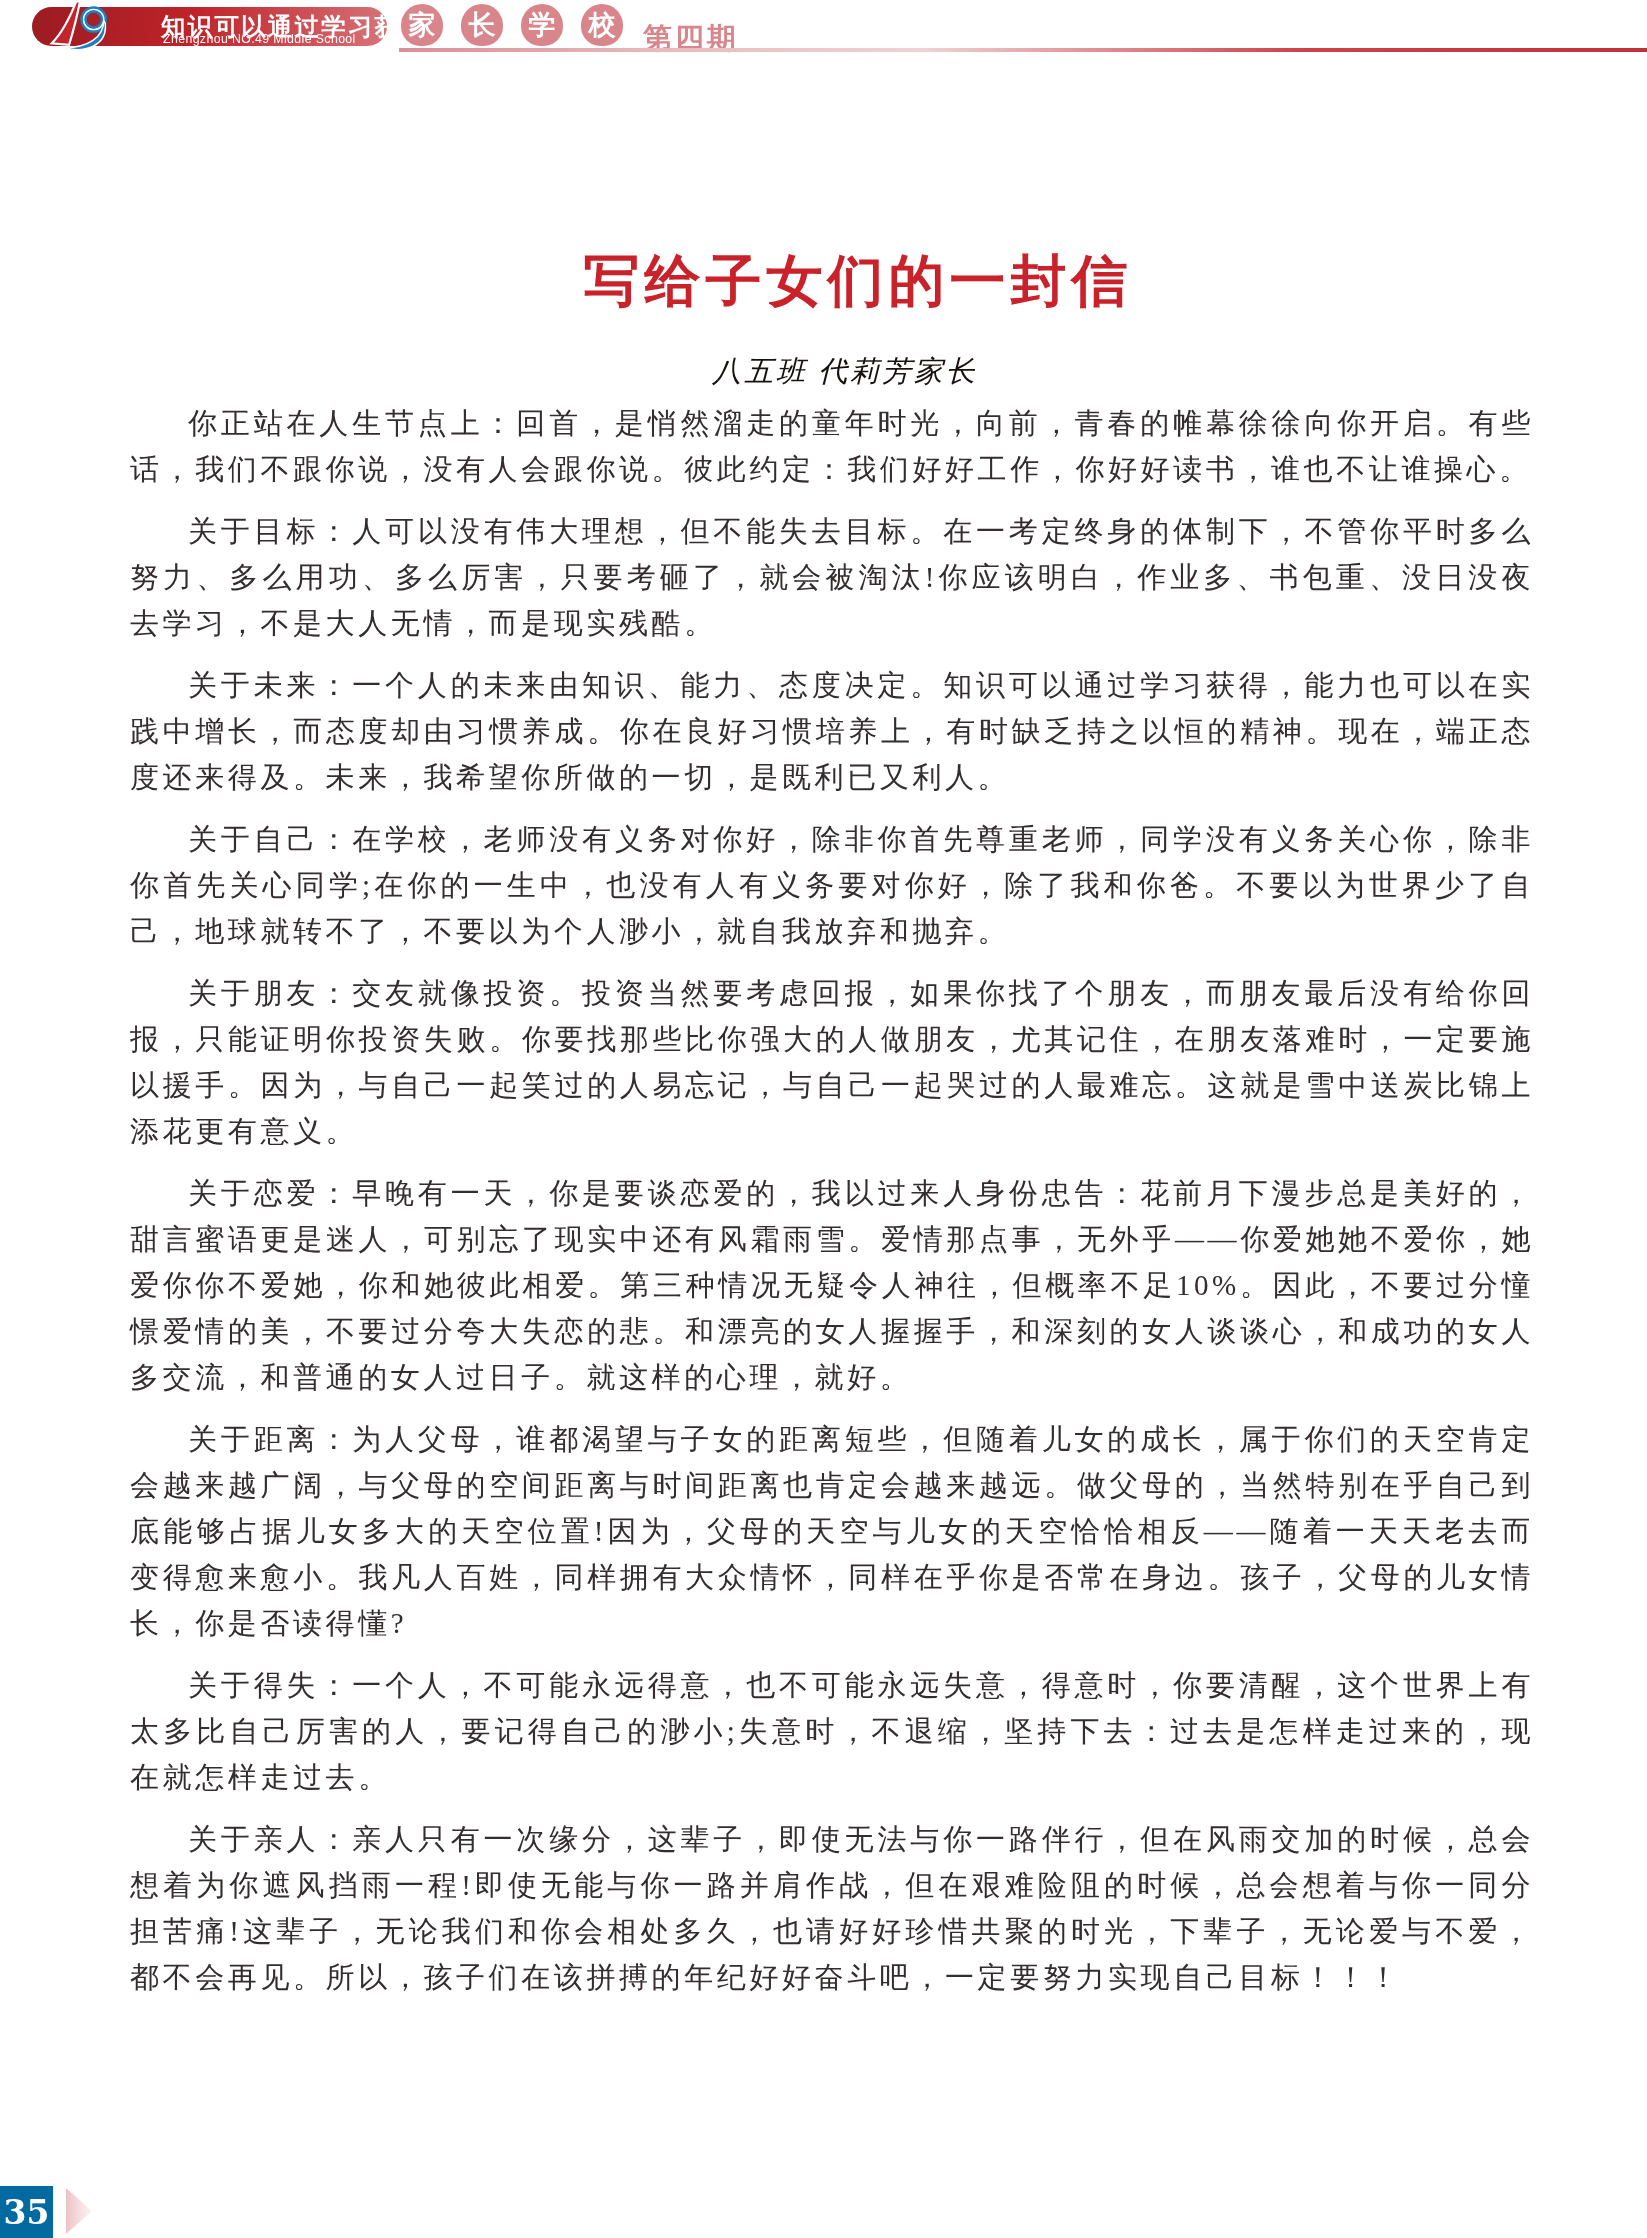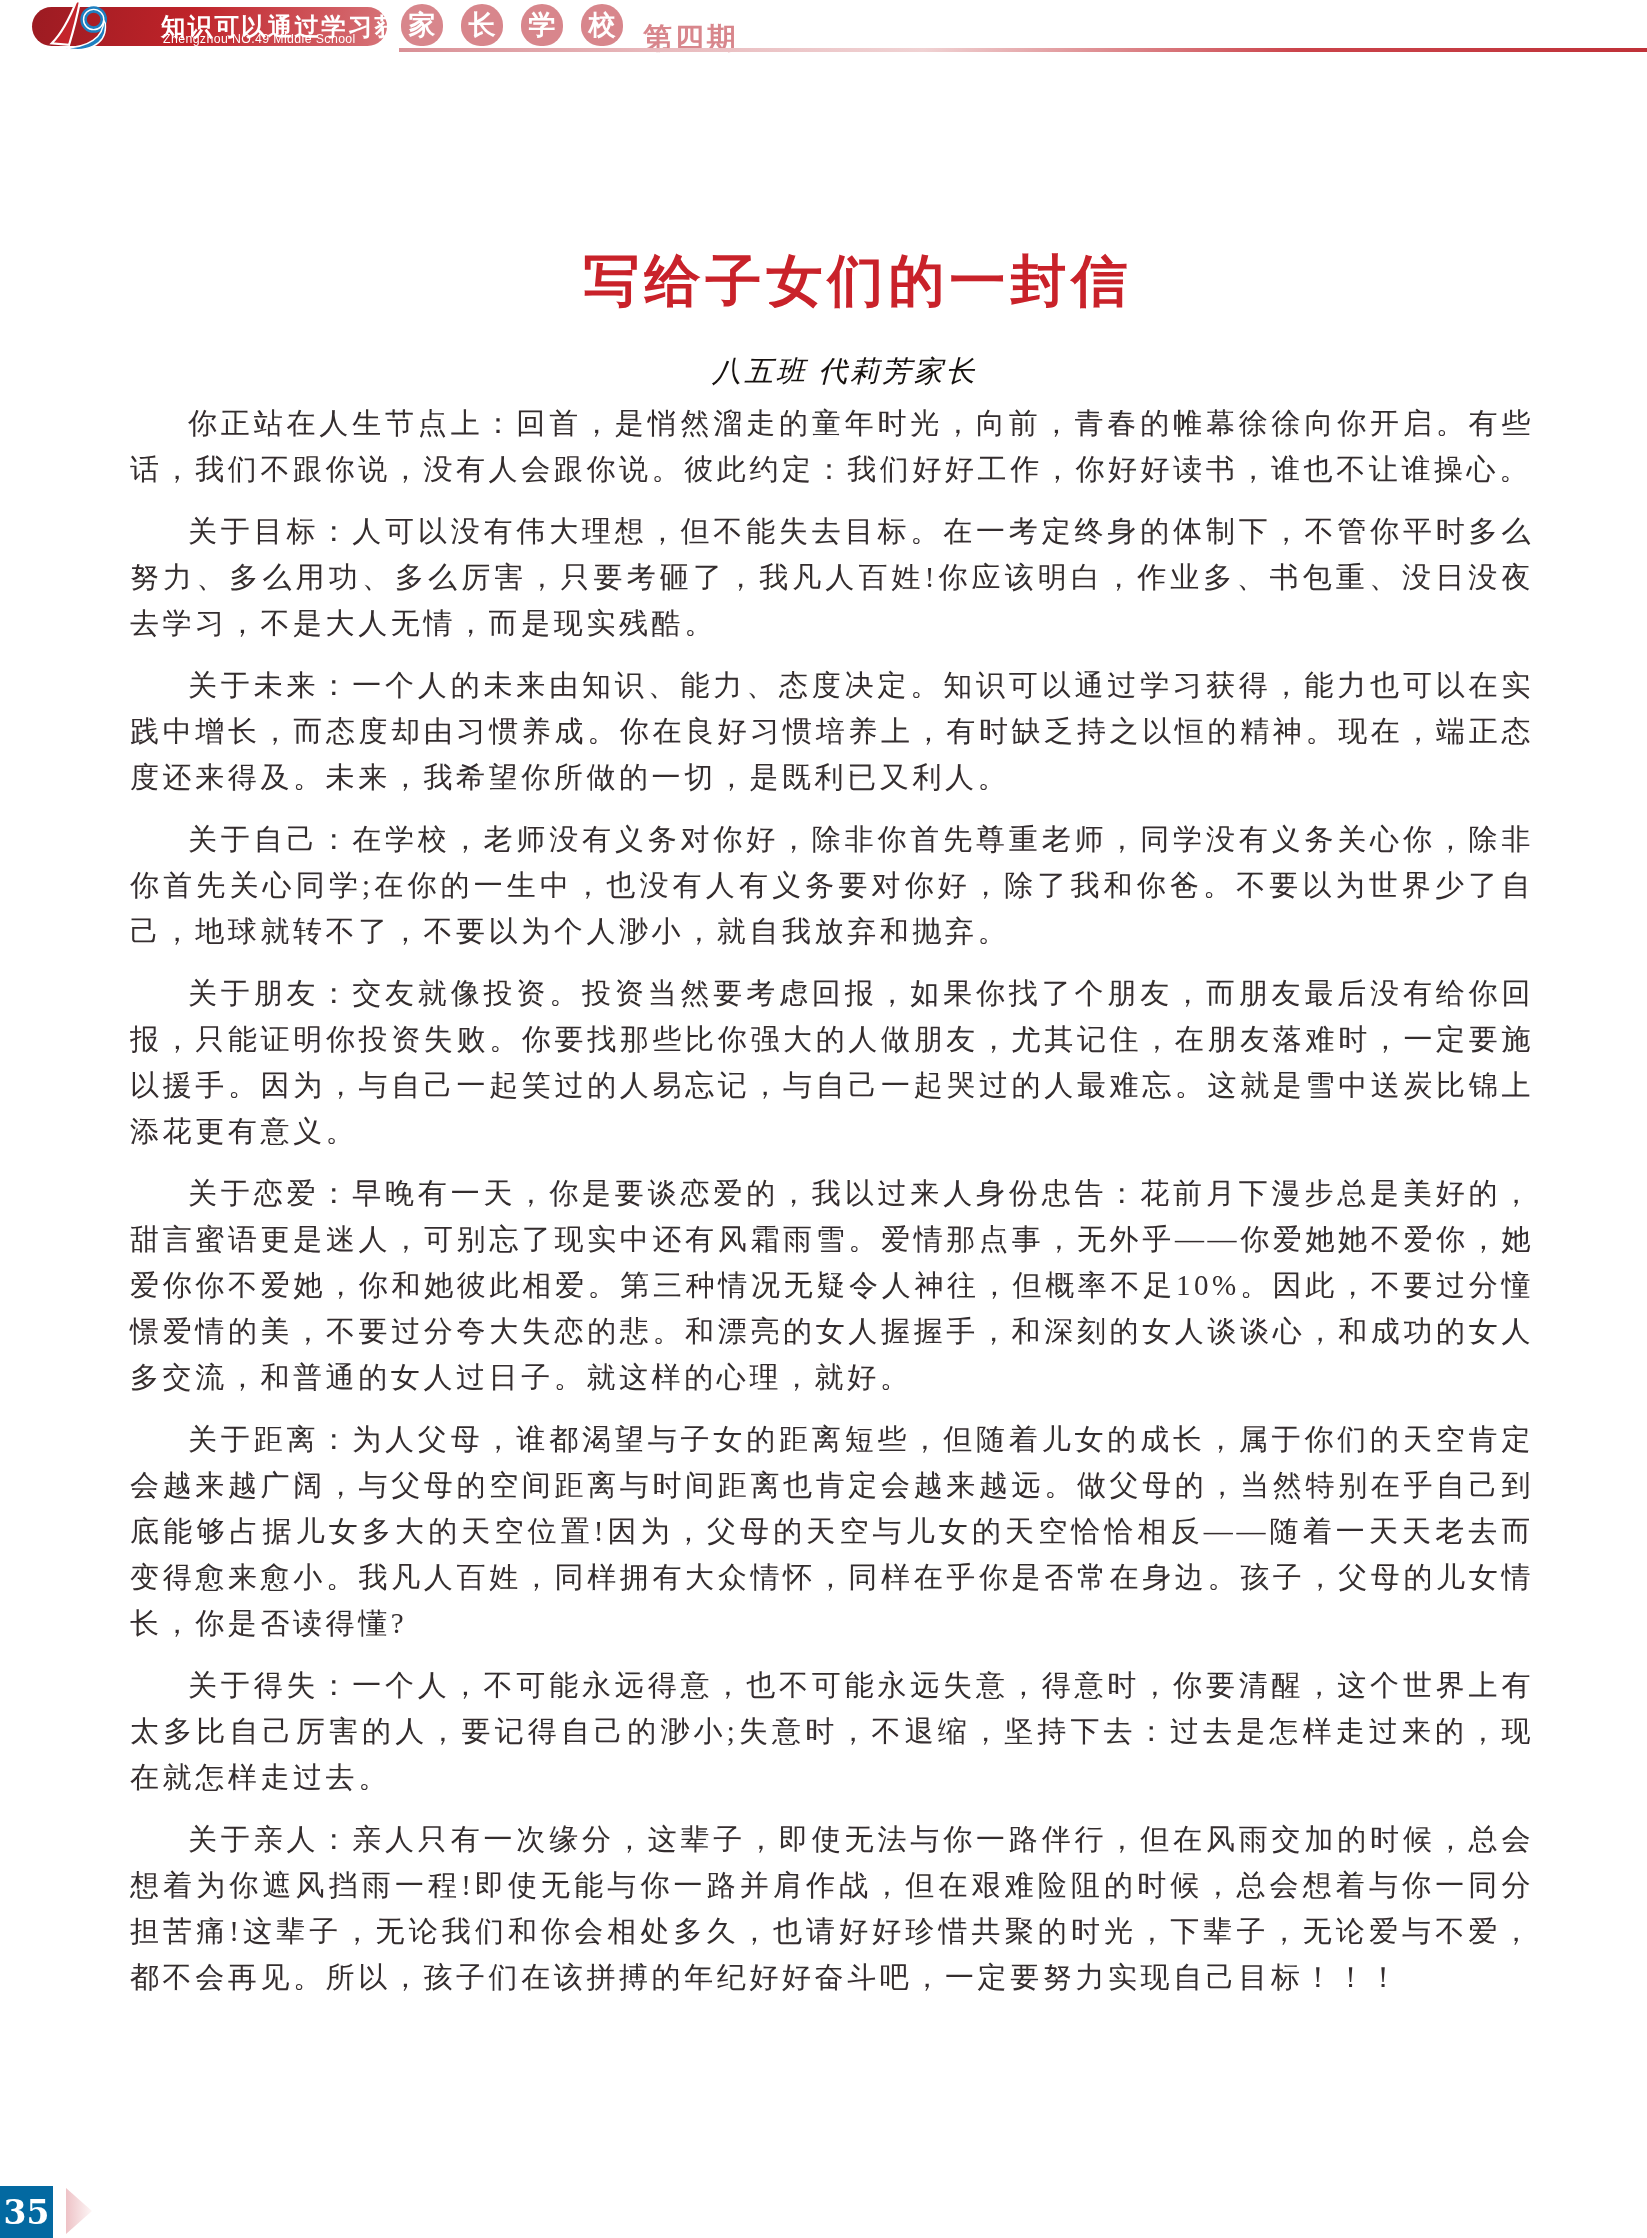--- a/index.html
+++ b/index.html
@@ -132,21 +132,21 @@
 
 <div class="issue">第四期</div>
 
 <div class="header-rule"></div>
 
 <div class="title">写给子女们的一封信</div>
 <div class="byline">八五班 代莉芳家长</div>
 
 <div class="article">
   <p>你正站在人生节点上：回首，是悄然溜走的童年时光，向前，青春的帷幕徐徐向你开启。有些话，我们不跟你说，没有人会跟你说。彼此约定：我们好好工作，你好好读书，谁也不让谁操心。</p>
-  <p>关于目标：人可以没有伟大理想，但不能失去目标。在一考定终身的体制下，不管你平时多么努力、多么用功、多么厉害，只要考砸了，我凡人百姓!你应该明白，作业多、书包重、没日没夜去学习，不是大人无情，而是现实残酷。</p>
+  <p>关于目标：人可以没有伟大理想，但不能失去目标。在一考定终身的体制下，不管你平时多么努力、多么用功、多么厉害，只要考砸了，就会被淘汰!你应该明白，作业多、书包重、没日没夜去学习，不是大人无情，而是现实残酷。</p>
   <p>关于未来：一个人的未来由知识、能力、态度决定。知识可以通过学习获得，能力也可以在实践中增长，而态度却由习惯养成。你在良好习惯培养上，有时缺乏持之以恒的精神。现在，端正态度还来得及。未来，我希望你所做的一切，是既利已又利人。</p>
   <p>关于自己：在学校，老师没有义务对你好，除非你首先尊重老师，同学没有义务关心你，除非你首先关心同学;在你的一生中，也没有人有义务要对你好，除了我和你爸。不要以为世界少了自己，地球就转不了，不要以为个人渺小，就自我放弃和抛弃。</p>
   <p>关于朋友：交友就像投资。投资当然要考虑回报，如果你找了个朋友，而朋友最后没有给你回报，只能证明你投资失败。你要找那些比你强大的人做朋友，尤其记住，在朋友落难时，一定要施以援手。因为，与自己一起笑过的人易忘记，与自己一起哭过的人最难忘。这就是雪中送炭比锦上添花更有意义。</p>
   <p>关于恋爱：早晚有一天，你是要谈恋爱的，我以过来人身份忠告：花前月下漫步总是美好的，甜言蜜语更是迷人，可别忘了现实中还有风霜雨雪。爱情那点事，无外乎——你爱她她不爱你，她爱你你不爱她，你和她彼此相爱。第三种情况无疑令人神往，但概率不足10%。因此，不要过分憧憬爱情的美，不要过分夸大失恋的悲。和漂亮的女人握握手，和深刻的女人谈谈心，和成功的女人多交流，和普通的女人过日子。就这样的心理，就好。</p>
   <p>关于距离：为人父母，谁都渴望与子女的距离短些，但随着儿女的成长，属于你们的天空肯定会越来越广阔，与父母的空间距离与时间距离也肯定会越来越远。做父母的，当然特别在乎自己到底能够占据儿女多大的天空位置!因为，父母的天空与儿女的天空恰恰相反——随着一天天老去而变得愈来愈小。我凡人百姓，同样拥有大众情怀，同样在乎你是否常在身边。孩子，父母的儿女情长，你是否读得懂?</p>
   <p>关于得失：一个人，不可能永远得意，也不可能永远失意，得意时，你要清醒，这个世界上有太多比自己厉害的人，要记得自己的渺小;失意时，不退缩，坚持下去：过去是怎样走过来的，现在就怎样走过去。</p>
   <p>关于亲人：亲人只有一次缘分，这辈子，即使无法与你一路伴行，但在风雨交加的时候，总会想着为你遮风挡雨一程!即使无能与你一路并肩作战，但在艰难险阻的时候，总会想着与你一同分担苦痛!这辈子，无论我们和你会相处多久，也请好好珍惜共聚的时光，下辈子，无论爱与不爱，都不会再见。所以，孩子们在该拼搏的年纪好好奋斗吧，一定要努力实现自己目标！！！</p>
 </div>
 
 <div class="page-square">35</div>

